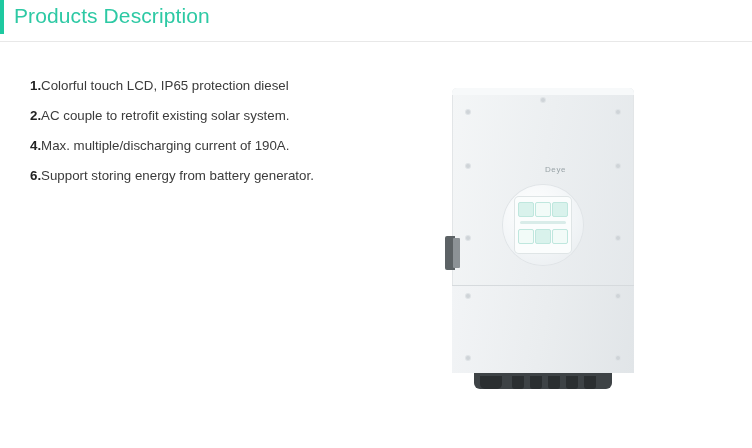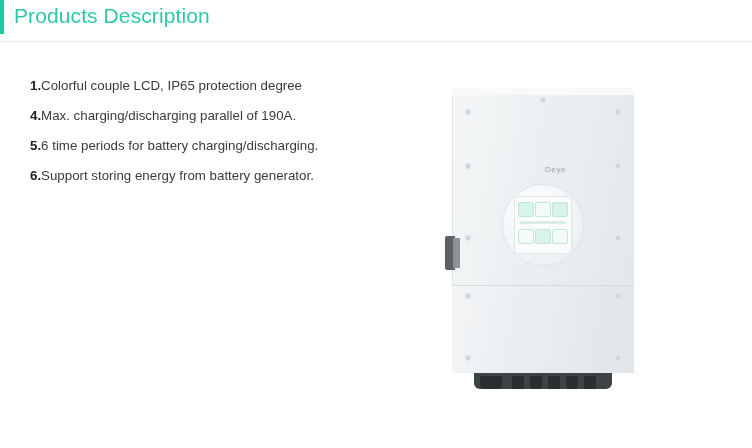--- a/index.html
+++ b/index.html
@@ -235,23 +235,23 @@
 
 <div class="page">
 
   <div class="header">
     <div class="header-accent"></div>
     <div class="header-title">Products Description</div>
     <div class="header-rule"></div>
   </div>
 
   <div class="desc">
-    <p><b>1.</b><span>Colorful couple LCD, IP65 protection degree</span></p>
-    <p><b>4.</b><span>Max. charging/discharging parallel of 190A.</span></p>
-    <p><b>5.</b><span>6 time periods for battery charging/discharging.</span></p>
+    <p><b>1.</b><span>Colorful touch LCD, IP65 protection diesel</span></p>
+    <p><b>2.</b><span>AC couple to retrofit existing solar system.</span></p>
+    <p><b>4.</b><span>Max. multiple/discharging current of 190A.</span></p>
     <p><b>6.</b><span>Support storing energy from battery generator.</span></p>
   </div>
 
   <div class="product">
     <div class="inv-body">
       <div class="inv-top-edge"></div>
       <div class="inv-lower"></div>
       <div class="inv-seam"></div>
 
       <div class="screw" style="left:14px; top:22px;"></div>

